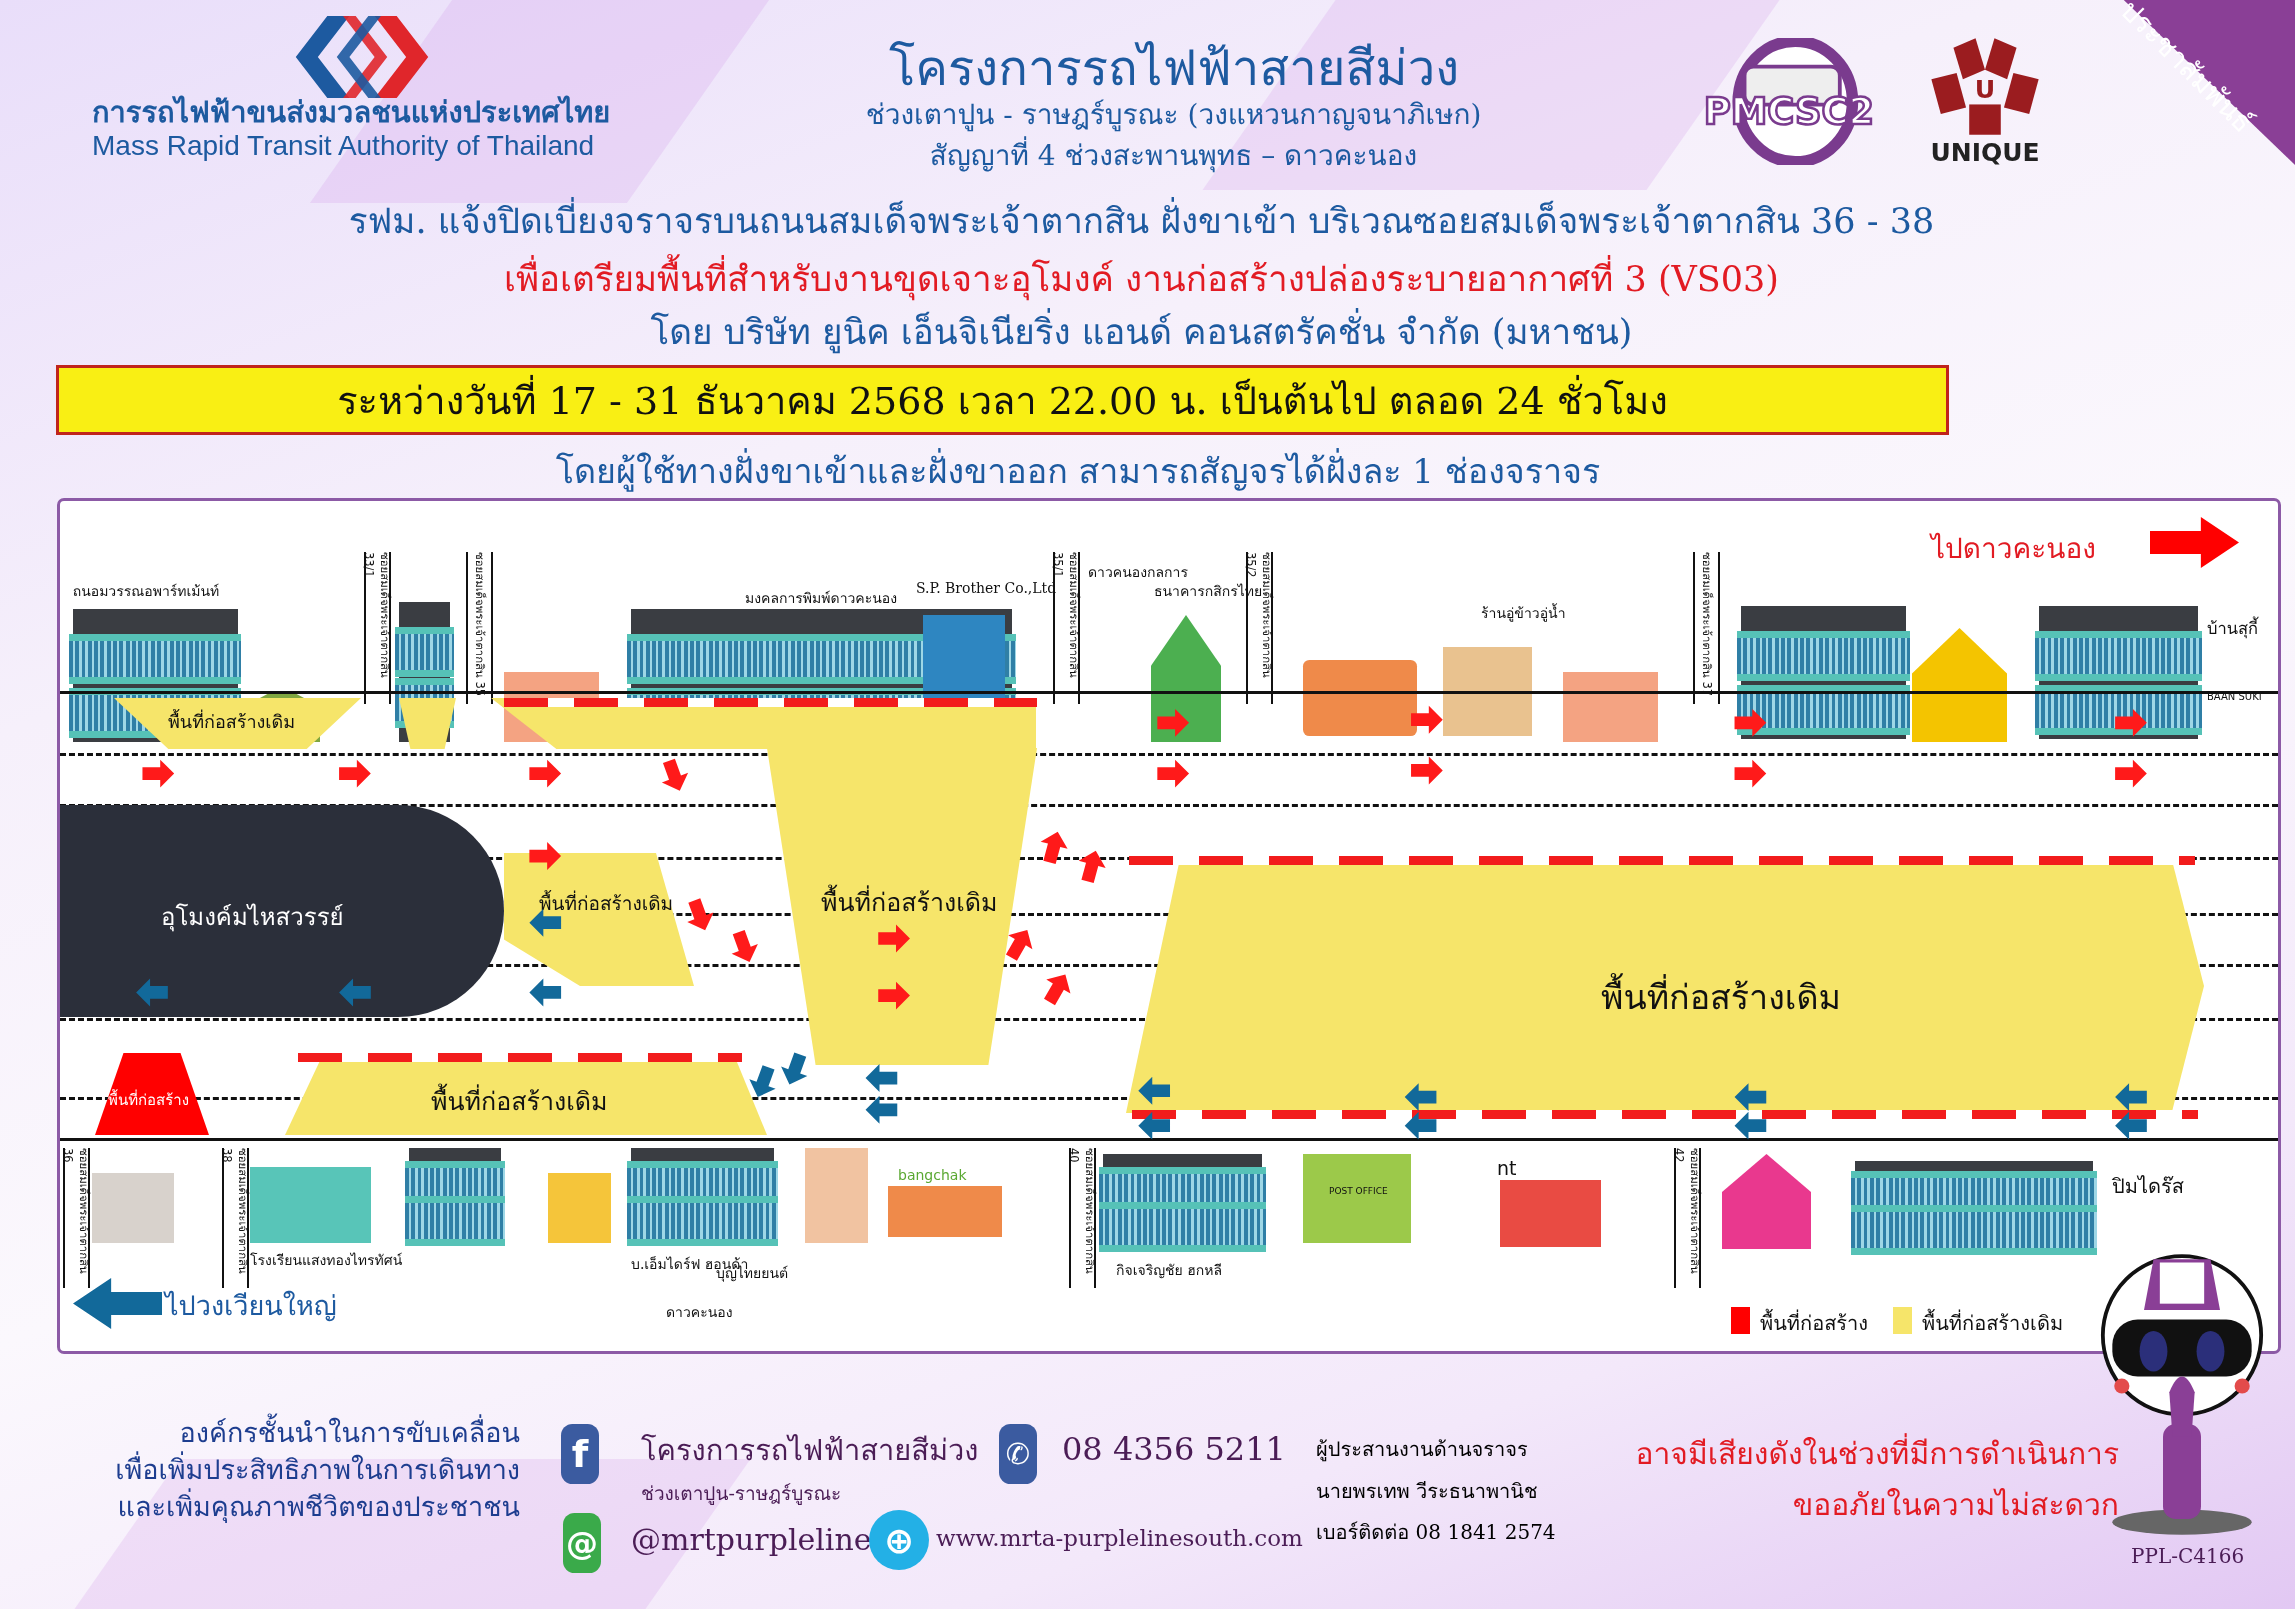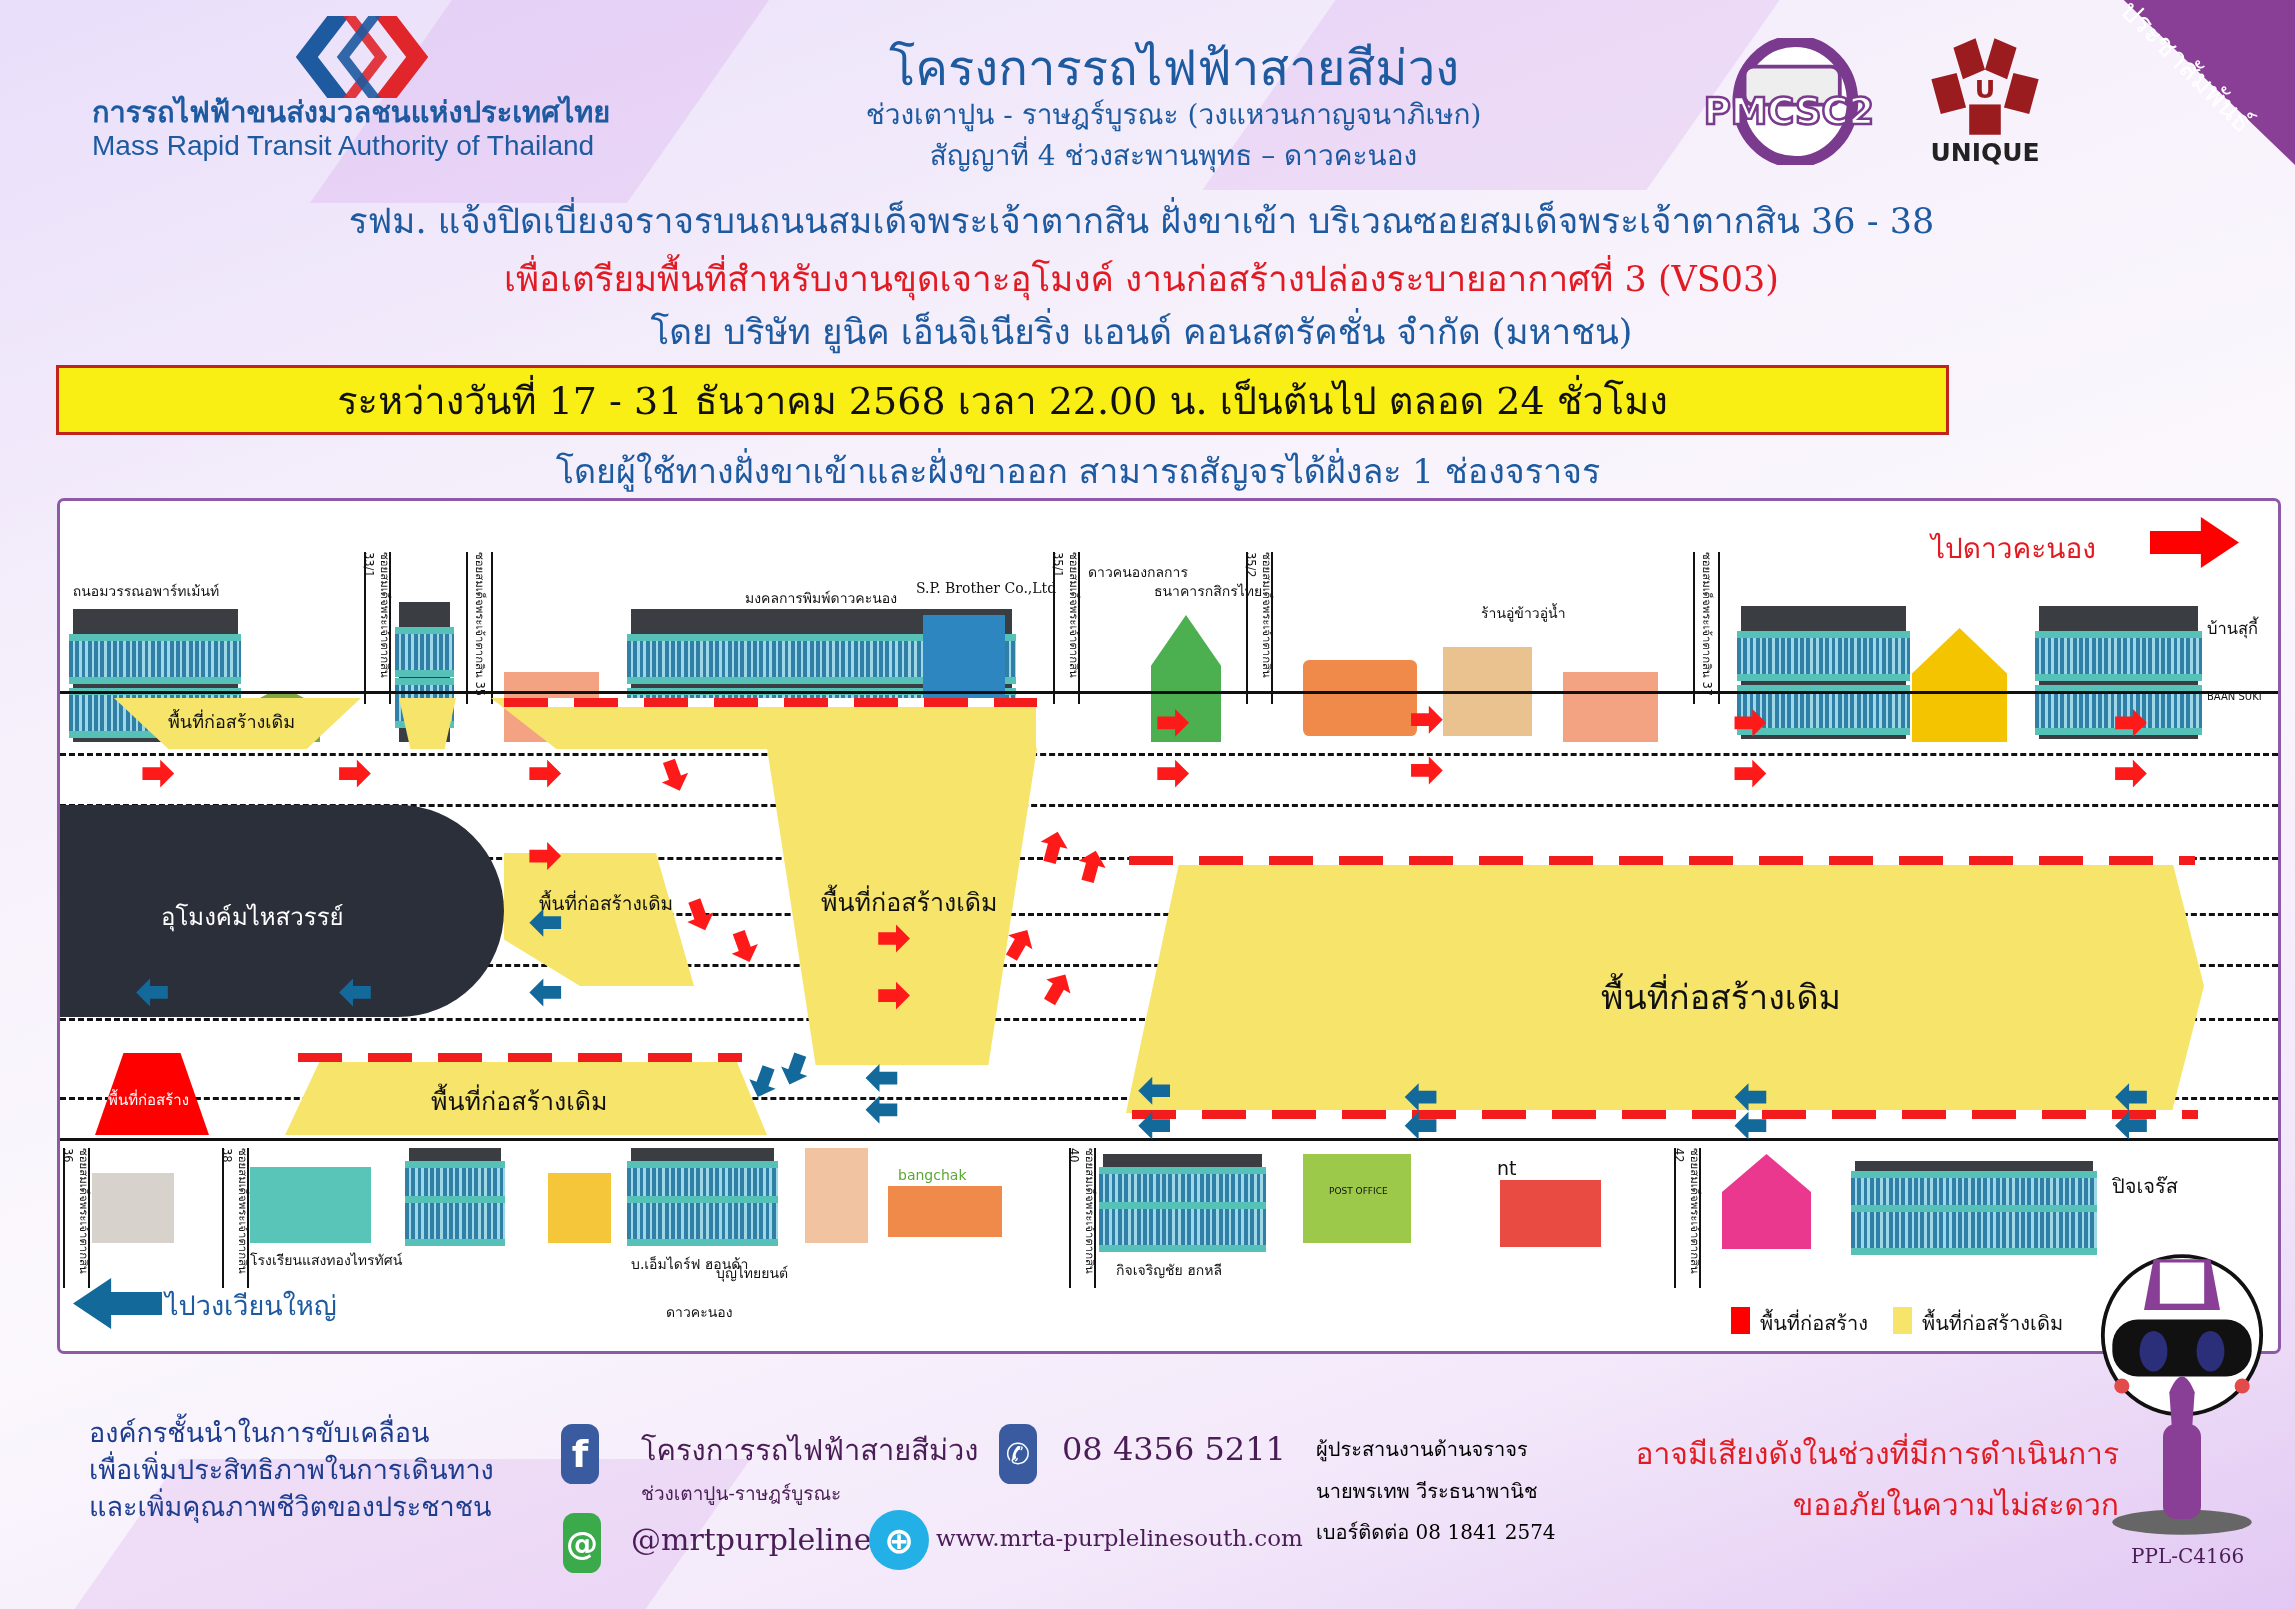--- a/index.html
+++ b/index.html
@@ -30,21 +30,21 @@
   .zone{position:absolute;background:#f6e56a;box-sizing:border-box;}
   .zone-label{position:absolute;font-size:25px;color:#111;white-space:nowrap;}
   .hazard-h{position:absolute;height:9px;background:repeating-linear-gradient(90deg,#f21c1c 0 44px,#fff 44px 70px);}
   .soi{position:absolute;width:23px;height:152px;border-left:2.5px solid #111;border-right:2.5px solid #111;
     writing-mode:vertical-rl;font-size:11.4px;color:#111;display:flex;align-items:center;justify-content:flex-start;font-family:"DejaVu Sans",sans-serif;}
   .place{position:absolute;font-size:14px;color:#111;white-space:nowrap;}
   .bldg{position:absolute;background:#3a3d42;}
   .bldg .stripe{position:absolute;left:-3.8px;right:-3.8px;height:36px;background:repeating-linear-gradient(90deg,#2f7fa6 0 3.8px,#9ed7e6 3.8px 6.3px);border-top:7.6px solid #56c2b7;border-bottom:7.6px solid #56c2b7;}
   .legend-sw{position:absolute;width:19px;height:27px;}
   
-  .f-org{left:89px;top:1414px;width:431px;text-align:left;font-size:27px;line-height:37px;color:#1d3d8f;}
+  .f-org{left:89px;top:1414px;width:431px;text-align:right;font-size:27px;line-height:37px;color:#1d3d8f;}
   .f-icon{position:absolute;border-radius:11.4px;display:flex;align-items:center;justify-content:center;color:#fff;font-family:"DejaVu Sans",sans-serif;font-weight:bold;}
   .f-text{position:absolute;color:#4b1d56;white-space:nowrap;}
   .coord{left:1316px;width:355px;font-size:20px;color:#000000;}
   .warn{left:1624px;width:495px;text-align:right;font-size:30px;color:#e21b23;}
 </style>
 </head>
 <body>
 
 <div class="bgstripe" style="left:381px;top:0;width:317px;height:203px;"></div>
 <div class="bgstripe" style="left:1269px;top:0;width:444px;height:190px;"></div>
@@ -257,21 +257,21 @@
   <div class="abs" style="left:1243px;top:653px;width:108px;height:89px;background:#9cc94a;"></div>
   <div class="place" style="left:1269px;top:685px;font-size:9px;font-family:'DejaVu Sans',sans-serif;">POST OFFICE</div>
   <div class="place" style="left:1437px;top:656px;font-size:19px;font-family:'DejaVu Sans',sans-serif;">nt</div>
   <div class="abs" style="left:1440px;top:679px;width:101px;height:67px;background:#e94b43;"></div>
   <div class="soi" style="left:1614px;top:647px;height:140px;">ซอยสมเด็จพระเจ้าตากสิน 42</div>
   <div class="abs" style="left:1662px;top:653px;width:89px;height:95px;background:#e9388e;clip-path:polygon(50% 0,100% 40%,100% 100%,0 100%,0 40%);"></div>
   <div class="bldg" style="left:1795px;top:660px;width:238px;height:89px;">
       <div class="stripe" style="top:9.5px"></div>
       <div class="stripe" style="top:44px"></div>
     </div>
-  <div class="place" style="left:2052px;top:669px;font-size:20px;">ปิจเจร๊ส</div>
+  <div class="place" style="left:2052px;top:669px;font-size:20px;">ปิมไดร๊ส</div>
 
   <svg class="abs" style="left:12.7px;top:777px;" width="89" height="51" viewBox="0 0 140 80">
       <polygon points="140,22 60,22 60,0 0,40 60,80 60,58 140,58" fill="#12699a"></polygon>
     </svg>
   <div class="abs" style="left:105px;top:783px;font-size:27px;color:#1d5aa0;">ไปวงเวียนใหญ่</div>
 
   <div class="legend-sw" style="left: 1671px; top: 806px; background: rgb(255, 0, 0);"></div>
   <div class="abs" style="left:1700px;top:806px;font-size:20px;color:#111;">พื้นที่ก่อสร้าง</div>
   <div class="legend-sw" style="left: 1833px; top: 806px; background: rgb(246, 229, 106);"></div>
   <div class="abs" style="left:1862px;top:806px;font-size:20px;color:#111;">พื้นที่ก่อสร้างเดิม</div>

